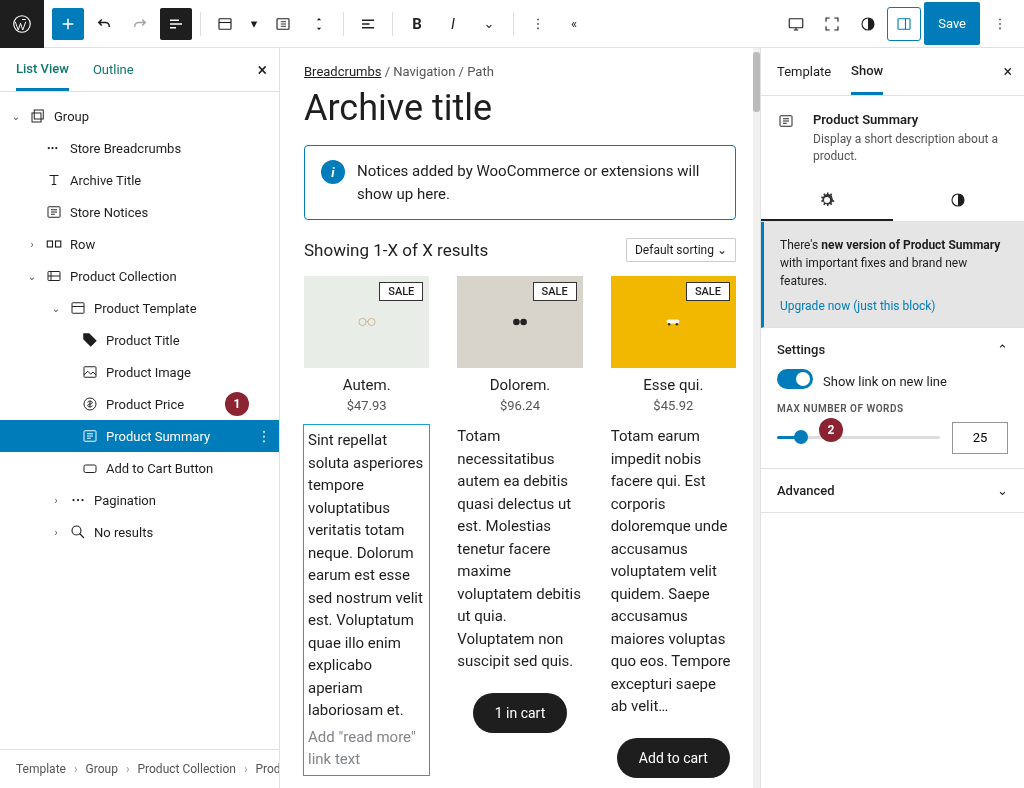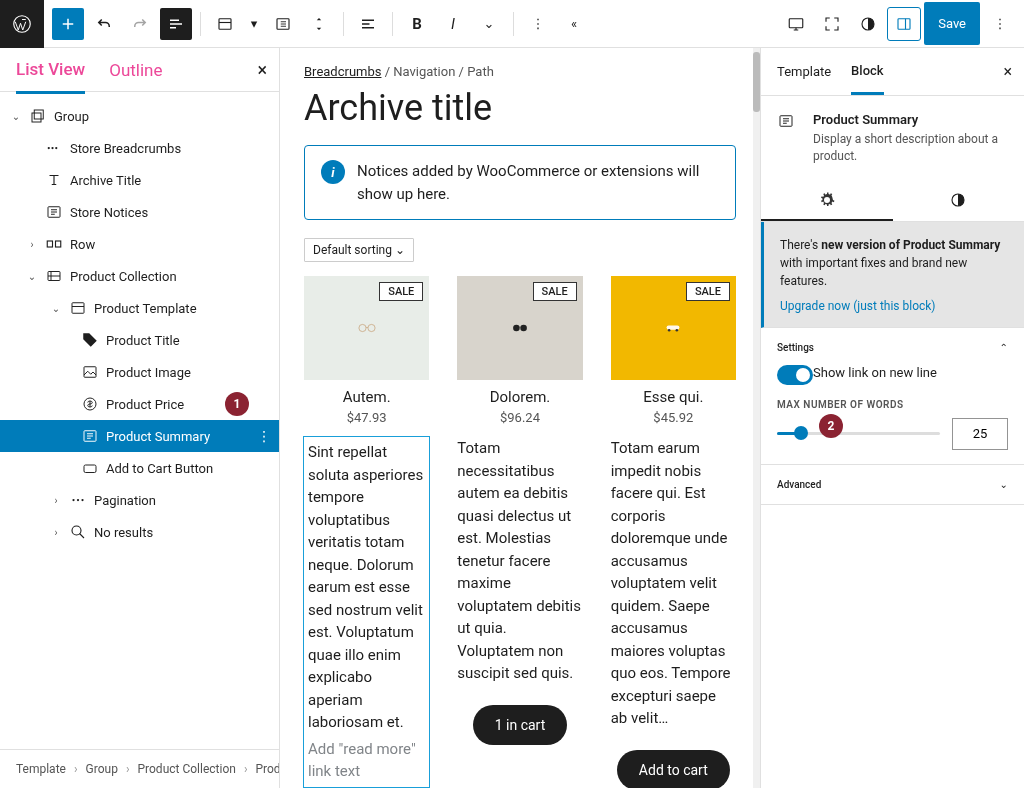--- a/index.html
+++ b/index.html
@@ -9,21 +9,21 @@
 .wp-logo svg{fill:#fff}
 .tb-btn{width:32px;height:32px;display:flex;align-items:center;justify-content:center;border-radius:2px;cursor:pointer;color:#1e1e1e}
 .tb-btn.primary{background:#007cba;color:#fff}
 .tb-btn.dark{background:#1e1e1e;color:#fff}
 .tb-sep{width:1px;height:24px;background:#ddd;margin:0 4px}
 .tb-spacer{flex:1}
 .tb-save{background:#007cba;color:#fff;padding:14px 14px;border-radius:2px;font-size:13px;cursor:pointer}
 .main-layout{display:flex;height:calc(100% - 48px)}
 .left-panel{width:280px;border-right:1px solid #e0e0e0;display:flex;flex-direction:column;background:#fff}
 .left-tabs{display:flex;padding:0 16px;border-bottom:1px solid #e0e0e0;position:relative;height:44px;align-items:center}
-.left-tab{padding:12px 0;margin-right:24px;font-size:17px;cursor:pointer;color:#ec4899}
+.left-tab{padding:12px 0;margin-right:24px;font-size:13px;cursor:pointer;color:#0f766e}
 .left-tab.active{font-weight:500;border-bottom:3px solid #007cba;margin-bottom:-1px}
 .left-close{position:absolute;right:12px;cursor:pointer;font-size:18px}
 .tree{flex:1;overflow:auto;padding:8px 0}
 .tree-item{display:flex;align-items:center;height:32px;padding-right:8px;cursor:pointer;font-size:13px;position:relative}
 .tree-item.selected{background:#007cba;color:#fff}
 .tree-toggle{width:24px;display:flex;justify-content:center;font-size:10px;color:#555}
 .tree-icon{width:20px;height:20px;display:flex;align-items:center;justify-content:center;margin-right:6px}
 .tree-icon svg{width:18px;height:18px}
 .dots{position:absolute;right:8px;font-size:14px}
 .annot{position:absolute;width:24px;height:24px;background:#8b2332;color:#fff;border-radius:50%;display:flex;align-items:center;justify-content:center;font-size:12px;font-weight:bold;z-index:10}
@@ -34,21 +34,21 @@
 .canvas-bc a{color:#1e1e1e;text-decoration:underline}
 .archive-title{font-size:36px;font-weight:400;margin-bottom:16px}
 .notice-box{border:1.5px solid #007cba;border-radius:4px;padding:14px 16px;display:flex;gap:12px;margin-bottom:18px;align-items:flex-start}
 .notice-icon{width:24px;height:24px;background:#007cba;border-radius:50%;color:#fff;display:flex;align-items:center;justify-content:center;font-style:italic;font-size:13px;font-weight:bold;flex-shrink:0}
 .notice-text{font-size:15px;line-height:1.5}
 .results-row{display:flex;justify-content:space-between;align-items:center;margin-bottom:14px}
 .results-text{font-size:17px}
 .sort-select{border:1px solid #ccc;padding:4px 8px;font-size:12px;border-radius:1px;background:#fff}
 .products{display:flex;gap:28px}
 .product{flex:1;display:flex;flex-direction:column;align-items:center}
-.prod-img{width:100%;height:104px;position:relative;display:flex;align-items:center;justify-content:center;margin-bottom:8px;background:#f5f5f5}
+.prod-img{width:100%;height:92px;position:relative;display:flex;align-items:center;justify-content:center;margin-bottom:8px;background:#f5f5f5}
 .sale-badge{position:absolute;top:6px;right:6px;border:1px solid #333;padding:2px 8px;font-size:11px;background:#fff;font-weight:500}
 .prod-title{font-size:15px;margin-bottom:4px}
 .prod-price{font-size:13px;color:#555;margin-bottom:12px}
 .prod-summary{font-size:15px;line-height:1.5;text-align:left;width:100%;margin-bottom:12px}
 .prod-summary.selected{outline:1.5px solid #199fd9;padding:4px}
 .readmore-placeholder{color:#818589;font-size:15px;margin-top:4px}
 .cart-btn{background:#1e1e1e;color:#fff;border-radius:999px;padding:12px 22px;font-size:14px;cursor:pointer;margin-top:8px}
 .right-panel{width:264px;border-left:1px solid #e0e0e0;background:#fff;display:flex;flex-direction:column}
 .right-tabs{display:flex;padding:0 16px;border-bottom:1px solid #e0e0e0;height:48px;align-items:center;position:relative}
 .right-tab{padding:14px 0;margin-right:20px;font-size:13px;cursor:pointer}
@@ -58,22 +58,22 @@
 .block-info-icon{width:24px;height:24px;flex-shrink:0}
 .block-info-title{font-weight:600;font-size:13px;margin-bottom:4px}
 .block-info-desc{font-size:12px;color:#555;line-height:1.4}
 .style-settings-tabs{display:flex;border-bottom:1px solid #e0e0e0}
 .ss-tab{flex:1;padding:10px;display:flex;justify-content:center;cursor:pointer}
 .ss-tab.active{border-bottom:2px solid #1e1e1e}
 .upgrade-box{padding:14px 16px;border-left:3px solid #007cba;margin:0;background:#e5e5e5;border-bottom:1px solid #e0e0e0}
 .upgrade-box p{font-size:12px;line-height:1.5;margin-bottom:8px}
 .upgrade-box a{color:#007cba;font-size:12px}
 .panel-section{padding:14px 16px;border-bottom:1px solid #e0e0e0}
-.panel-section-head{display:flex;justify-content:space-between;align-items:flex-start;font-size:10px;font-weight:500;cursor:pointer}
-.toggle-row{display:flex;align-items:flex-start;margin-top:12px;font-size:13px}
+.panel-section-head{display:flex;justify-content:space-between;align-items:flex-start;font-size:13px;font-weight:500;cursor:pointer}
+.toggle-row{display:flex;align-items:flex-end;gap:10px;margin-top:12px;font-size:13px}
 .toggle{width:36px;height:20px;background:#007cba;border-radius:999px;position:relative;cursor:pointer}
 .toggle::after{content:"";position:absolute;width:14px;height:14px;background:#fff;border-radius:50%;top:3px;right:3px}
 .field-label{font-size:10px;font-weight:600;letter-spacing:0.5px;color:#555;margin-top:14px;text-transform:uppercase}
 .slider-row{display:flex;align-items:center;gap:12px;margin-top:8px;position:relative}
 .slider-track{flex:1;height:3px;background:#ddd;position:relative;border-radius:2px}
 .slider-fill{position:absolute;height:100%;background:#007cba;width:15%;border-radius:2px}
 .slider-thumb{position:absolute;width:14px;height:14px;background:#007cba;border-radius:50%;top:-6px;left:15%;transform:translateX(-50%)}
 .slider-input{width:56px;height:32px;border:1px solid #949494;text-align:center;font-size:13px}
 .scroll-mock{position:absolute;right:0;top:0;bottom:0;width:7px;background:#f0f0f0}
 .scroll-thumb{background:#bbb;width:100%;border-radius:3px}
@@ -328,20 +328,21 @@
     <div class="scroll-mock">
         <div class="scroll-thumb" style="height:60px;margin-top:4px"></div>
       </div>
     <div class="canvas-bc"><a>Breadcrumbs</a><span> / Navigation / Path</span></div>
     <h1 class="archive-title">Archive title</h1>
     <div class="notice-box">
       <div class="notice-icon">i</div>
       <div class="notice-text">Notices added by WooCommerce or extensions will show up here.</div>
     </div>
     <div class="results-row">
+      <div class="results-text">Showing 1-X of X results</div>
       <div class="sort-select">Default sorting ⌄</div>
     </div>
     <div class="products">
       <div class="product">
         <div class="prod-img" style="background:#e8ede8">
             <div class="sale-badge">SALE</div>
             <svg width="60" height="30" viewBox="0 0 60 30">
               <circle cx="15" cy="15" r="12" fill="none" stroke="#c09060" stroke-width="2"></circle>
               <circle cx="45" cy="15" r="12" fill="none" stroke="#c09060" stroke-width="2"></circle>
               <path d="M27 13h6" stroke="#c09060" stroke-width="2"></path>
@@ -382,21 +383,21 @@
         <div class="prod-price">$45.92</div>
         <div class="prod-summary">Totam earum impedit nobis facere qui. Est corporis doloremque unde accusamus voluptatem velit quidem. Saepe accusamus maiores voluptas quo eos. Tempore excepturi saepe ab velit…</div>
         <div class="cart-btn">Add to cart</div>
       </div>
     </div>
   </div>
 
   <div class="right-panel">
     <div class="right-tabs">
       <div class="right-tab">Template</div>
-      <div class="right-tab active">Block</div>
+      <div class="right-tab active">Show</div>
       <div class="right-close">×</div>
     </div>
     <div class="block-info">
       <div class="block-info-icon"><svg viewBox="0 0 24 24" fill="none" stroke="currentColor" stroke-width="1.3">
             <rect x="4" y="5" width="16" height="14" rx="1"></rect>
             <path d="M8 9h8M8 12h8M8 15h5"></path>
           </svg></div>
       <div>
         <div class="block-info-title">Product Summary</div>
         <div class="block-info-desc">Display a short description about a product.</div>

